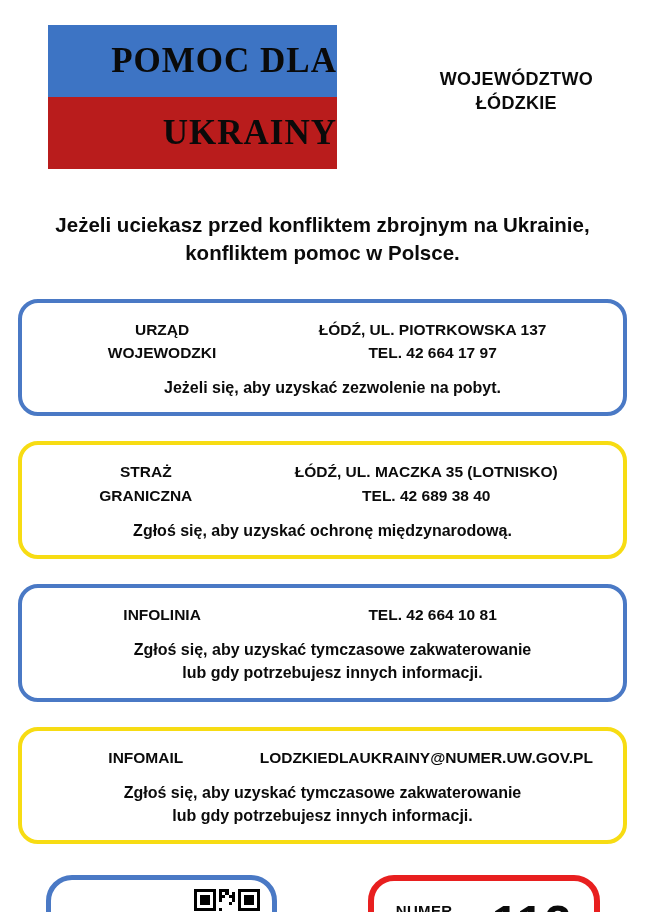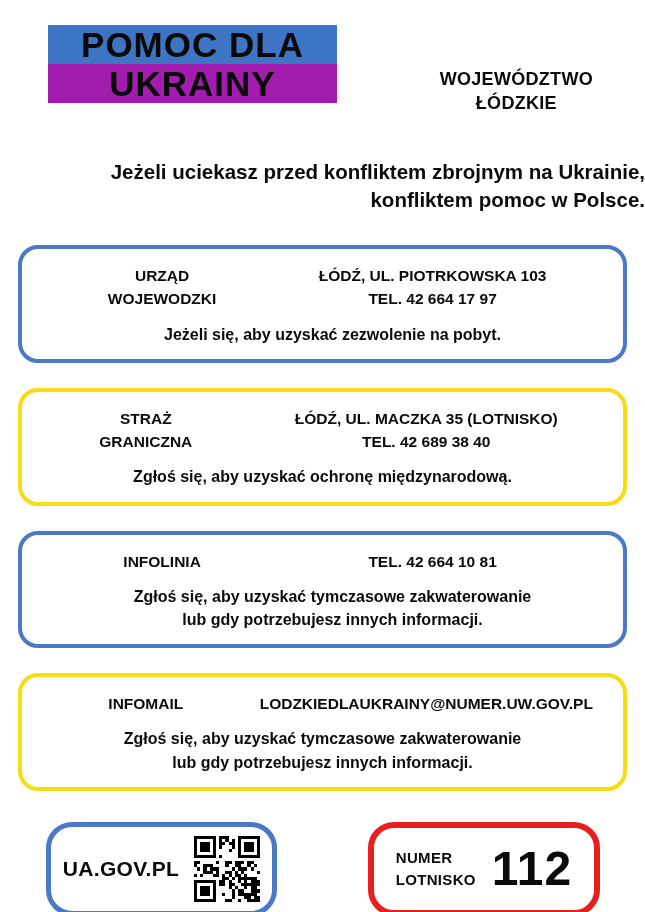--- a/index.html
+++ b/index.html
@@ -15,40 +15,40 @@
 
   
   .header {
     display: flex;
     justify-content: space-between;
     align-items: flex-start;
     padding: 25px 52px 0 48px;
   }
   .flag { width: 289px; text-align: center; }
   .flag-stripe {
-    height: 39px;
-    display: flex; align-items: center; justify-content: center;
+    height: 72px;
+    display: flex; align-items: center; justify-content: flex-end; font-family: Liberation Serif, serif;
   }
   .flag-top { background: #3d74c4; }
-  .flag-bottom { background: #a21caf; }
+  .flag-bottom { background: #b91c1c; }
   .flag-stripe span {
     font-size: 35px; font-weight: 700; letter-spacing: 1px; color: #0a0a0a;
   }
   .region {
     margin-top: 42px;
     text-align: center;
     font-size: 18px;
     line-height: 1.35;
     letter-spacing: 0.3px;
   }
 
   
   .intro {
     margin-top: 42px;
-    text-align: right;
+    text-align: center;
     font-size: 20.5px;
     line-height: 1.38;
   }
 
   
   .info-box {
     width: 609px;
     margin: 25px auto 0;
     border: 4px solid;
     border-radius: 20px;
@@ -128,21 +128,21 @@
     <span>konfliktem pomoc w Polsce.</span>
   </p>
 
   <section class="info-box box-blue first">
     <div class="box-row">
       <div class="box-label">
         <div>URZĄD</div>
         <div>WOJEWODZKI</div>
       </div>
       <div class="box-detail">
-        <div>ŁÓDŹ, UL. PIOTRKOWSKA 103</div>
+        <div>ŁÓDŹ, UL. PIOTRKOWSKA 137</div>
         <div>TEL. 42 664 17 97</div>
       </div>
     </div>
     <div class="box-note">
       <div>Jeżeli się, aby uzyskać zezwolenie na pobyt.</div>
     </div>
   </section>
 
   <section class="info-box box-yellow">
     <div class="box-row">

